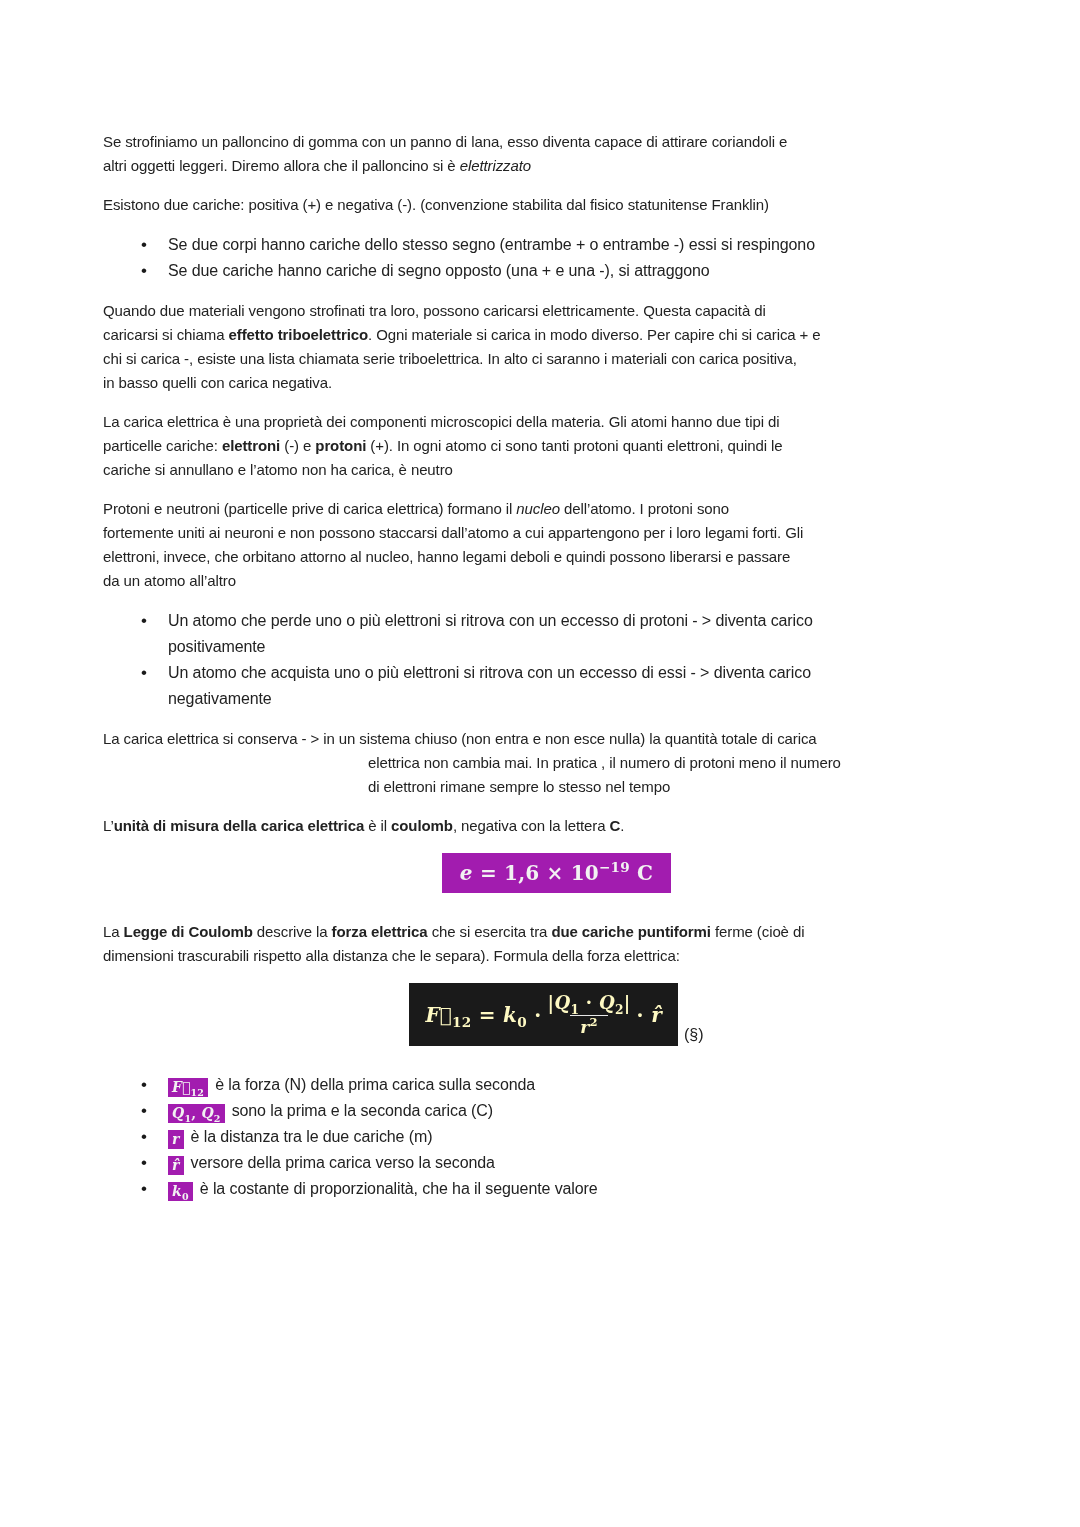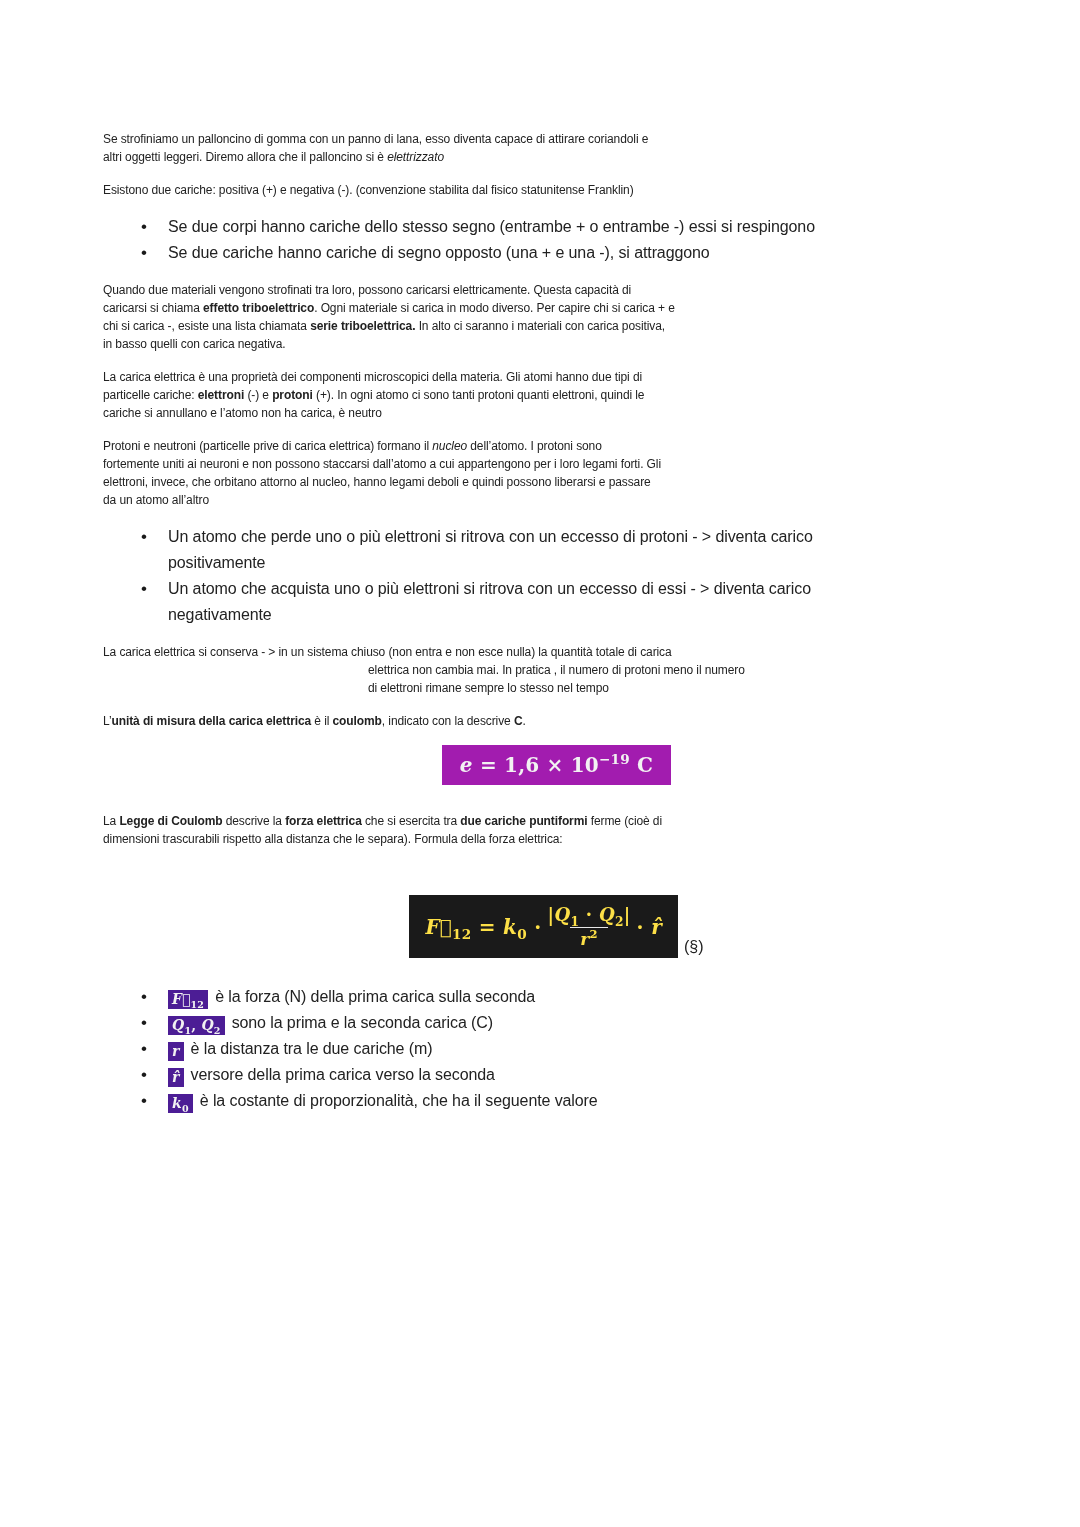--- a/index.html
+++ b/index.html
@@ -7,21 +7,21 @@
     width:1080px;height:1527px;background:#ffffff;
     font-family:"Liberation Sans",sans-serif;color:#222222;
     overflow:hidden;
   }
   .page{padding:130px 70px 0 103px;width:907px;}
   h1.doc-title{
     font-size:40px;font-weight:400;letter-spacing:-1px;color:#191919;
     margin:0 0 18px 0;line-height:1.2;
   }
   .para{
-    font-size:12px;line-height:18px;letter-spacing:-0.1px;
+    font-size:15px;line-height:24px;letter-spacing:-0.1px;
     margin:0 0 15px 0;white-space:pre-wrap;max-width:890px;
   }
   .hang-137{padding-left:137px;text-indent:-137px;}
   .hang-265{padding-left:265px;text-indent:-265px;}
   ul.blist{list-style:none;margin:0 0 15px 0;padding:0;}
   ul.blist li{
     position:relative;padding-left:65px;font-size:16px;line-height:26px;
     letter-spacing:-0.1px;white-space:pre-wrap;max-width:860px;
   }
   ul.blist li::before{
@@ -34,33 +34,33 @@
     display:block;width:fit-content;margin:12px auto 27px auto;
     background:#a21caf;color:#f2f2f2;
     font-family:"DejaVu Serif",serif;font-weight:700;font-size:20px;
     padding:8px 18px;letter-spacing:0.2px;
   }
   .coulomb-wrap{
     display:flex;justify-content:center;align-items:flex-end;
     margin:8px 0 26px 0;
   }
   .coulomb-box{
-    display:inline-flex;align-items:center;background:#1a1a1a;color:#fde047;
+    display:inline-flex;align-items:center;background:#1a1a1a;color:#fef9c3;
     font-family:"DejaVu Serif",serif;font-weight:700;font-size:20px;
-    padding:9px 16px;letter-spacing:0.3px;margin-top:32px;
+    padding:9px 16px;letter-spacing:0.3px;
   }
   .frac{display:inline-flex;flex-direction:column;align-items:center;margin:0 2px;}
   .frac .num{font-size:18px;padding:0 4px 2px 4px;}
   .frac .den{font-size:17px;border-top:1.5px solid #e8e8e8;padding:1px 10px 0 10px;text-align:right;}
   .formula-tag{
     font-family:"Liberation Sans",sans-serif;font-size:16px;color:#222;
     margin-left:6px;padding-bottom:2px;
   }
   .chip{
-    display:inline-block;background:#4c1d95;color:#f2f2f2;
+    display:inline-block;background:#a21caf;color:#f2f2f2;
     font-family:"DejaVu Serif",serif;font-weight:700;font-size:14px;
     line-height:17px;padding:1px 4px;margin-right:7px;
     vertical-align:-2px;letter-spacing:0.2px;
   }
   ul.blist.legend li{margin-bottom:0;}
 </style>
 </head>
 <body>
 
 <div class="page">
@@ -72,21 +72,21 @@
 
   <p class="para"><span>Esistono due cariche: positiva (+) e negativa (-). (convenzione stabilita dal fisico statunitense Franklin)</span></p>
 
   <ul class="blist">
     <li><span>Se due corpi hanno cariche dello stesso segno (entrambe + o entrambe -) essi si respingono</span></li>
     <li><span>Se due cariche hanno cariche di segno opposto (una + e una -), si attraggono</span></li>
   </ul>
 
   <p class="para"><span>Quando due materiali vengono strofinati tra loro, possono caricarsi elettricamente. Questa capacità di
 caricarsi si chiama </span><span style="font-weight: bold;">effetto triboelettrico</span><span>. Ogni materiale si carica in modo diverso. Per capire chi si carica + e
-chi si carica -, esiste una lista chiamata </span><span style="font-weight: bold;">serie triboelettrica.</span><span> In alto ci saranno i materiali con carica positiva,
+chi si carica -, esiste una lista chiamata </span><span style="font-weight: normal;">serie triboelettrica.</span><span> In alto ci saranno i materiali con carica positiva,
 in basso quelli con carica negativa.</span></p>
 
   <p class="para"><span>La carica elettrica è una proprietà dei componenti microscopici della materia. Gli atomi hanno due tipi di
 particelle cariche: </span><span style="font-weight: bold;">elettroni</span><span> (-) e </span><span style="font-weight: bold;">protoni</span><span> (+). In ogni atomo ci sono tanti protoni quanti elettroni, quindi le
 cariche si annullano e l’atomo non ha carica, è neutro</span></p>
 
   <p class="para"><span>Protoni e </span><span style="font-weight: normal;">neutroni</span><span> (particelle prive di carica elettrica) formano il </span><span style="font-style: italic;">nucleo</span><span> dell’atomo. I protoni sono
 fortemente uniti ai neuroni e non possono staccarsi dall’atomo a cui appartengono per i loro legami forti. Gli
 elettroni, invece, che orbitano attorno al nucleo, hanno legami deboli e quindi possono liberarsi e passare
 da un atomo all’altro</span></p>
@@ -95,21 +95,21 @@
     <li><span>Un atomo che perde uno o più elettroni si ritrova con un eccesso di protoni - &gt; diventa carico
 positivamente</span></li>
     <li><span>Un atomo che acquista uno o più elettroni si ritrova con un eccesso di essi - &gt; diventa carico
 negativamente</span></li>
   </ul>
 
   <p class="para hang-265"><span>La carica elettrica si conserva - &gt; in un sistema chiuso (non entra e non esce nulla) la quantità totale di carica
 elettrica non cambia mai. In pratica , il numero di protoni meno il numero
 di elettroni rimane sempre lo stesso nel tempo</span></p>
 
-  <p class="para"><span>L’</span><span style="font-weight: bold;">unità di misura della carica elettrica</span><span> è il </span><span style="font-weight: bold;">coulomb</span><span>, indicato con la descrive </span><span style="font-weight: bold;">C</span><span>.</span></p>
+  <p class="para"><span>L’</span><span style="font-weight: bold;">unità di misura della carica elettrica</span><span> è il </span><span style="font-weight: bold;">coulomb</span><span>, negativa con la lettera </span><span style="font-weight: bold;">C</span><span>.</span></p>
 
   <div class="formula-box"><span style="font-style: italic;">e</span><span> = 1,6 × 10</span><sup>−19</sup><span> C</span></div>
 
   <p class="para"><span>La </span><span style="font-weight: bold;">Legge di Coulomb</span><span> descrive la </span><span style="font-weight: bold;">forza elettrica</span><span> che si esercita tra </span><span style="font-weight: bold;">due cariche puntiformi</span><span> ferme (cioè di
 dimensioni trascurabili rispetto alla distanza che le separa). Formula della forza elettrica:</span></p>
 
   <div class="coulomb-wrap">
     <span class="coulomb-box">
       <span class="math"><span style="font-style: italic;">F⃗</span><sub>12</sub><span> = </span><span style="font-style: italic;">k</span><sub>0</sub><span> · </span></span>
       <span class="frac">

